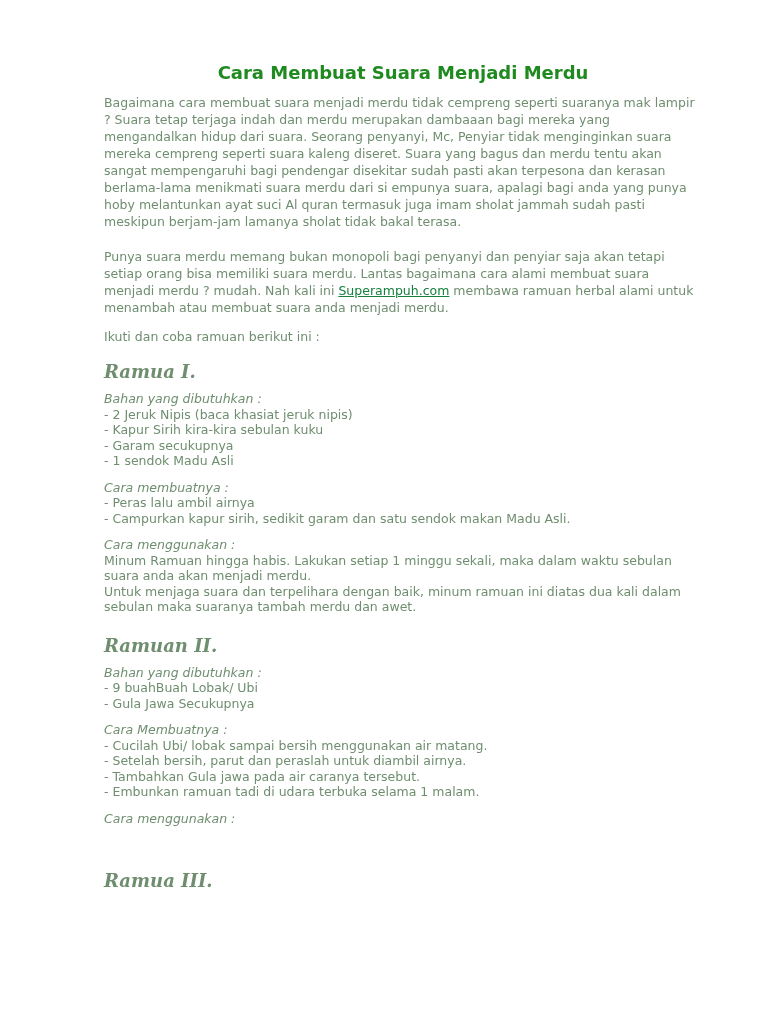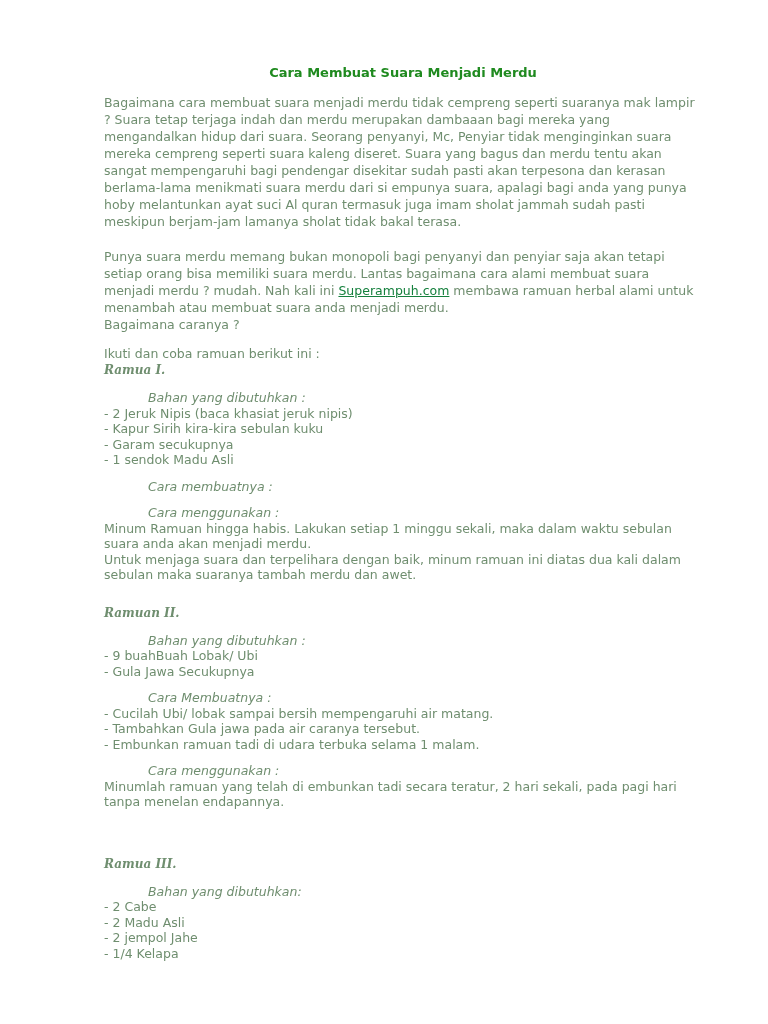--- a/index.html
+++ b/index.html
@@ -20,21 +20,21 @@
     position: absolute;
     left: 104px;
     top: 64px;
     width: 598px;
     font-size: 12.5px;
     line-height: 17px;
   }
   .doc-title {
     text-align: center;
     font-weight: bold;
-    font-size: 13px;
+    font-size: 18px;
     color: #1f8a1f;
     margin: 0 0 13px 0;
   }
   .para {
     margin: 0 0 18px 0;
   }
   .para-tight {
     margin: 0;
   }
   .question-line {
@@ -46,96 +46,89 @@
     cursor: pointer;
   }
   .intro-line {
     margin: 12px 0 0 0;
   }
   .section { margin: 0; }
   .section-heading {
     font-family: "DejaVu Serif", serif;
     font-style: italic;
     font-weight: bold;
-    font-size: 12px;
+    font-size: 18px;
     color: #6f8e6f;
-    margin: 0 0 0 0;
+    margin: 18px 0 0 0;
   }
   .section-0 { margin-top: 0; }
   .section-1 { margin-top: 22px; }
   .section-2 { margin-top: 46px; }
   .block {
     margin: 11px 0 0 0;
     line-height: 15.5px;
   }
   .block-label {
     font-style: italic;
-    margin-left: 44px;
   }
   .block-line { }
 </style>
 </head>
 <body>
 
 <div class="page">
   <div class="content">
 
     <div class="doc-title">Cara Membuat Suara Menjadi Merdu</div>
 
     <div class="para">Bagaimana cara membuat suara menjadi merdu tidak cempreng seperti suaranya mak lampir ? Suara tetap terjaga indah dan merdu merupakan dambaaan bagi mereka yang mengandalkan hidup dari suara. Seorang penyanyi, Mc, Penyiar tidak menginginkan suara mereka cempreng seperti suara kaleng diseret. Suara yang bagus dan merdu tentu akan sangat mempengaruhi bagi pendengar disekitar sudah pasti akan terpesona dan kerasan berlama-lama menikmati suara merdu dari si empunya suara, apalagi bagi anda yang punya hoby melantunkan ayat suci Al quran termasuk juga imam sholat jammah sudah pasti meskipun berjam-jam lamanya sholat tidak bakal terasa.</div>
 
     <div class="para-tight"><span>Punya suara merdu memang bukan monopoli bagi penyanyi dan penyiar saja akan tetapi setiap orang bisa memiliki suara merdu. Lantas bagaimana cara alami membuat suara menjadi merdu ? mudah. Nah kali ini </span><a class="doc-link">Superampuh.com</a><span> membawa ramuan herbal alami untuk menambah atau membuat suara anda menjadi merdu.</span></div>
 
-    <div class="question-line">Bagaimana caranya ?</div>
 
     <div class="intro-line">Ikuti dan coba ramuan berikut ini :</div>
 
     <div id="sections">
         <div class="section section-0">
     <div class="section-heading">Ramua I.</div>
   <div class="block">
     <div class="block-label">Bahan yang dibutuhkan :</div>
   <div class="block-line">- 2 Jeruk Nipis (baca khasiat jeruk nipis)</div>
             <div class="block-line">- Kapur Sirih kira-kira sebulan kuku</div>
             <div class="block-line">- Garam secukupnya</div>
             <div class="block-line">- 1 sendok Madu Asli</div>
           </div>
           <div class="block">
     <div class="block-label">Cara membuatnya :</div>
+            <div class="block-line">- Peras lalu ambil airnya</div>
+            <div class="block-line">- Campurkan kapur sirih, sedikit garam dan satu sendok makan Madu Asli.</div>
           </div>
           <div class="block">
     <div class="block-label">Cara menggunakan :</div>
   <div class="block-line">Minum Ramuan hingga habis. Lakukan setiap 1 minggu sekali, maka dalam waktu sebulan suara anda akan menjadi merdu.</div>
             <div class="block-line">Untuk menjaga suara dan terpelihara dengan baik, minum ramuan ini diatas dua kali dalam sebulan maka suaranya tambah merdu dan awet.</div>
           </div>
         </div>
         <div class="section section-1">
     <div class="section-heading">Ramuan II.</div>
   <div class="block">
     <div class="block-label">Bahan yang dibutuhkan :</div>
   <div class="block-line">- 9 buahBuah Lobak/ Ubi</div>
             <div class="block-line">- Gula Jawa Secukupnya</div>
           </div>
           <div class="block">
     <div class="block-label">Cara Membuatnya :</div>
-  <div class="block-line">- Cucilah Ubi/ lobak sampai bersih mempengaruhi air matang.</div>
+  <div class="block-line">- Cucilah Ubi/ lobak sampai bersih menggunakan air matang.</div>
+            <div class="block-line">- Setelah bersih, parut dan peraslah untuk diambil airnya.</div>
             <div class="block-line">- Tambahkan Gula jawa pada air caranya tersebut.</div>
             <div class="block-line">- Embunkan ramuan tadi di udara terbuka selama 1 malam.</div>
           </div>
           <div class="block">
     <div class="block-label">Cara menggunakan :</div>
-  <div class="block-line">Minumlah ramuan yang telah di embunkan tadi secara teratur, 2 hari sekali, pada pagi hari tanpa menelan endapannya.</div>
           </div>
         </div>
         <div class="section section-2">
     <div class="section-heading">Ramua III.</div>
-  <div class="block">
-    <div class="block-label">Bahan yang dibutuhkan:</div>
-  <div class="block-line">- 2 Cabe</div>
-            <div class="block-line">- 2 Madu Asli</div>
-            <div class="block-line">- 2 jempol Jahe</div>
-            <div class="block-line">- 1/4 Kelapa</div>
-          </div>
         </div>
       </div>
 
   </div>
 </div>
 
 </body></html>

